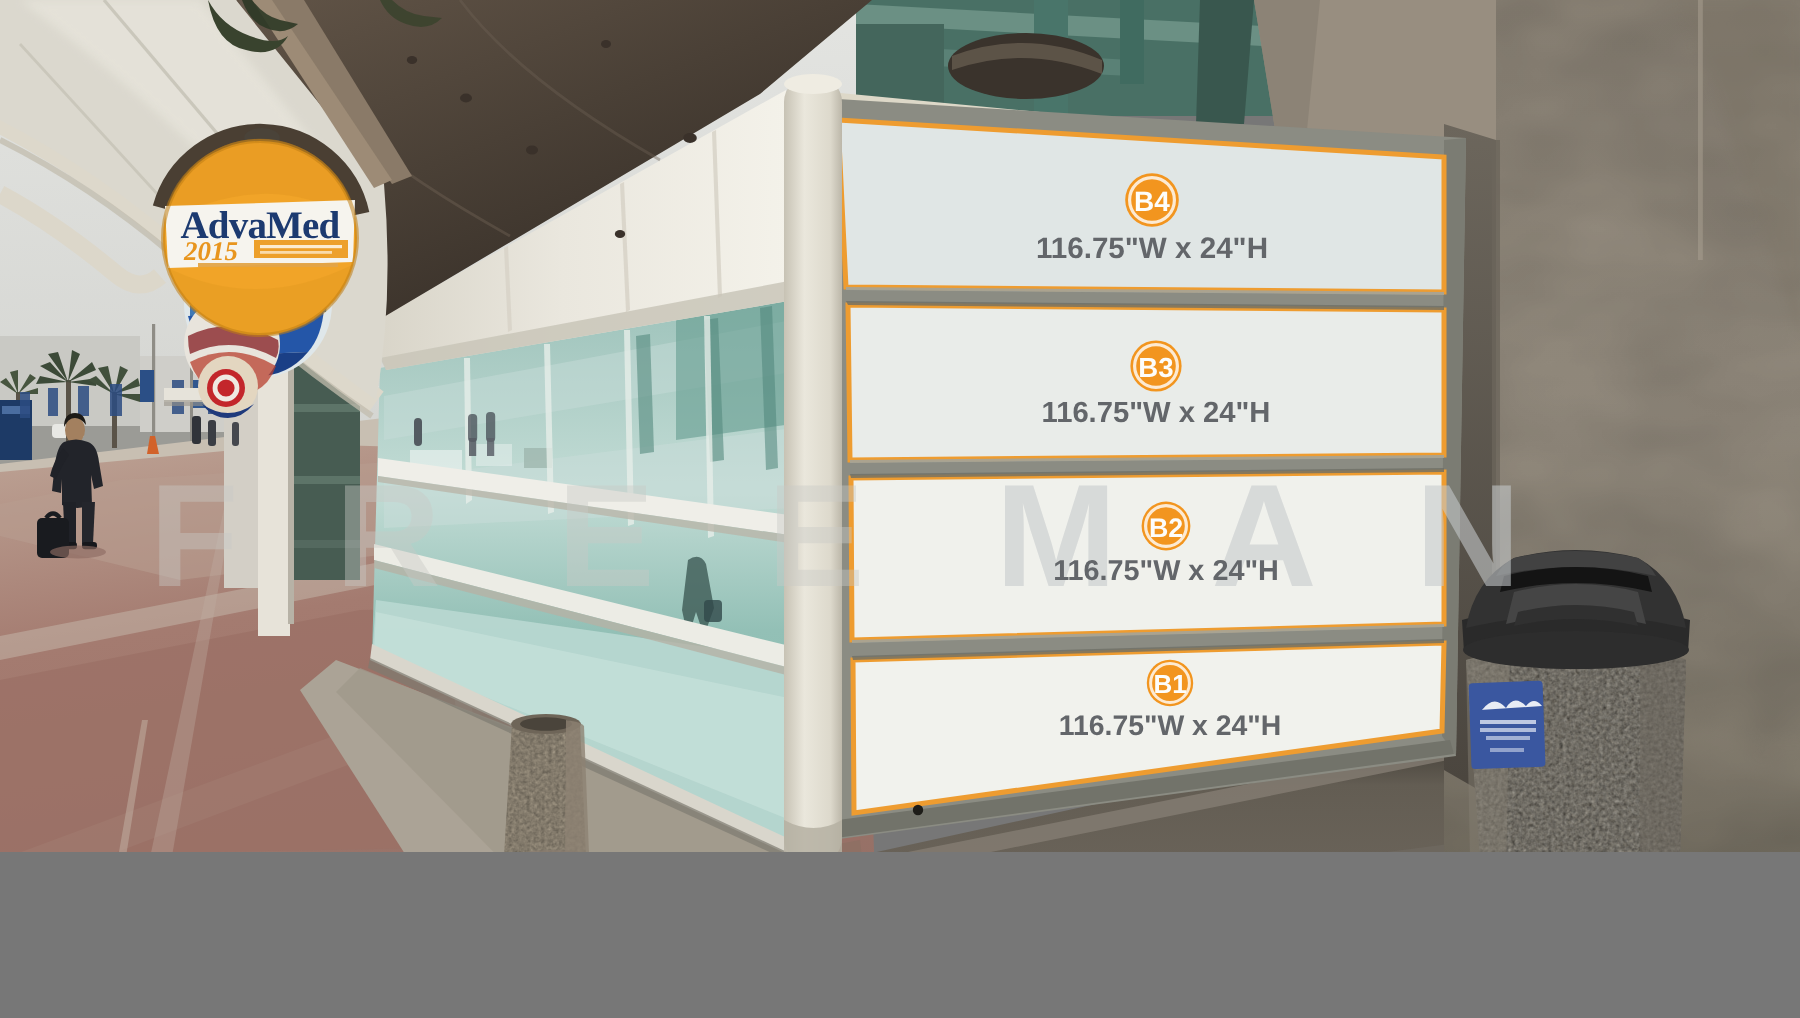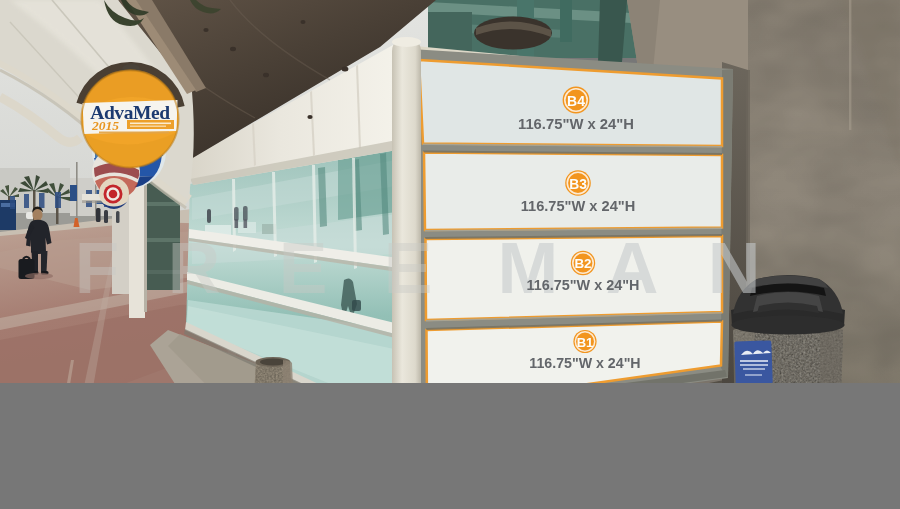--- a/index.html
+++ b/index.html
@@ -1,16 +1,16 @@
 <!DOCTYPE html>
 <html><head>
 <meta charset="utf-8">
 <style>
 html,body{margin:0;padding:0;background:#777;}
-#scene{width:900px;height:383px;position:relative;overflow:hidden;font-family:"Liberation Sans",sans-serif;}
+#scene{width:900px;height:426px;position:relative;overflow:hidden;font-family:"Liberation Sans",sans-serif;}
 </style>
 </head>
 <body>
 <div id="scene">
 <svg width="900" height="509" viewBox="0 0 900 509">
 <defs>
 <linearGradient id="skyg" x1="0" y1="0" x2="0" y2="1">
  <stop offset="0" stop-color="#e3e4e1"></stop>
           <stop offset="1" stop-color="#cfd0cc"></stop>
 </linearGradient>

